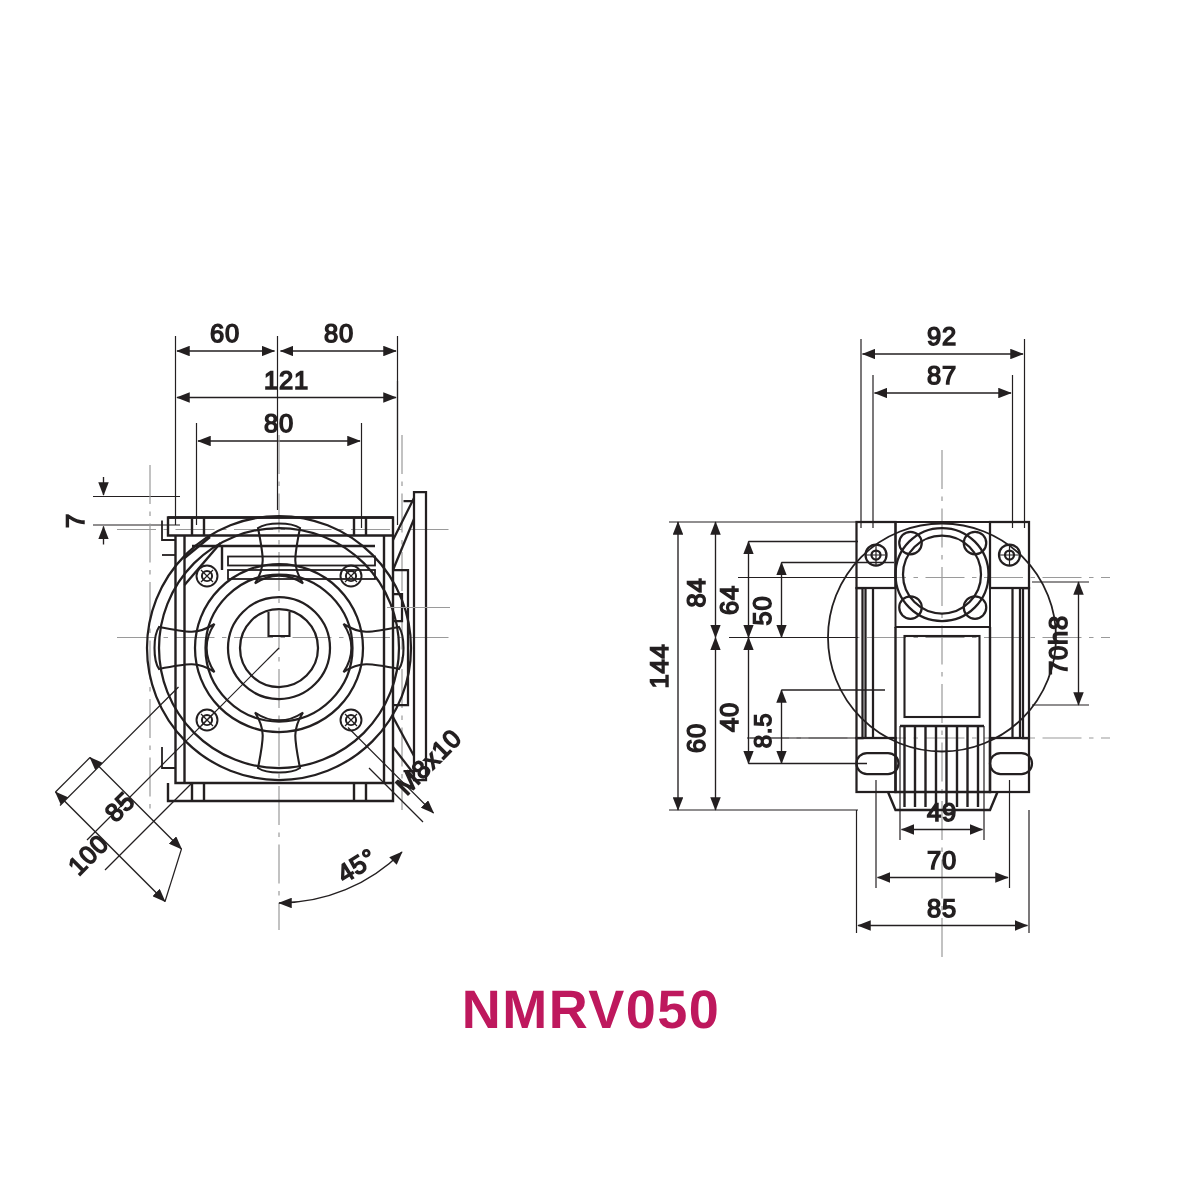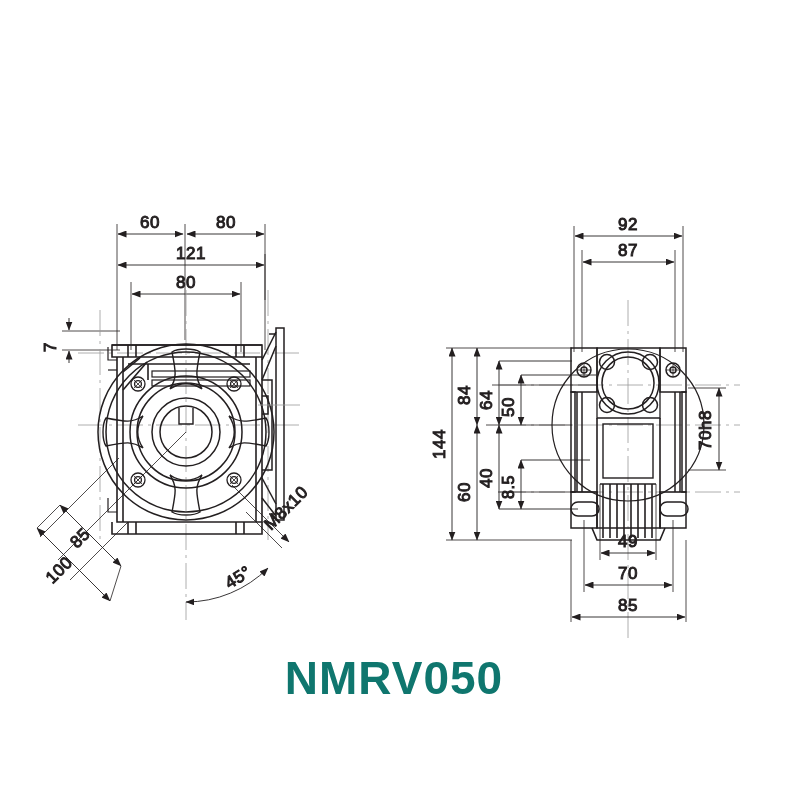--- a/index.html
+++ b/index.html
@@ -17,24 +17,24 @@
     fill:#231f20;
     letter-spacing:0.5px;
   }
   .dimtxt.small{font-size:16px;}
   #title-block{
     position:absolute;left:0;right:0;top:655px;
     text-align:center;
   }
   #title-block .model{
     font-family:"Liberation Sans",sans-serif;
-    font-size:46px;
+    font-size:36px;
     font-weight:bold;
     letter-spacing:1px;
-    color:#0f766e;
+    color:#be185d;
     line-height:1;
   }
 </style>
 </head>
 <body>
 
 <div id="sheet">
 
   <svg width="800" height="800" viewBox="0 0 800 800">
 

